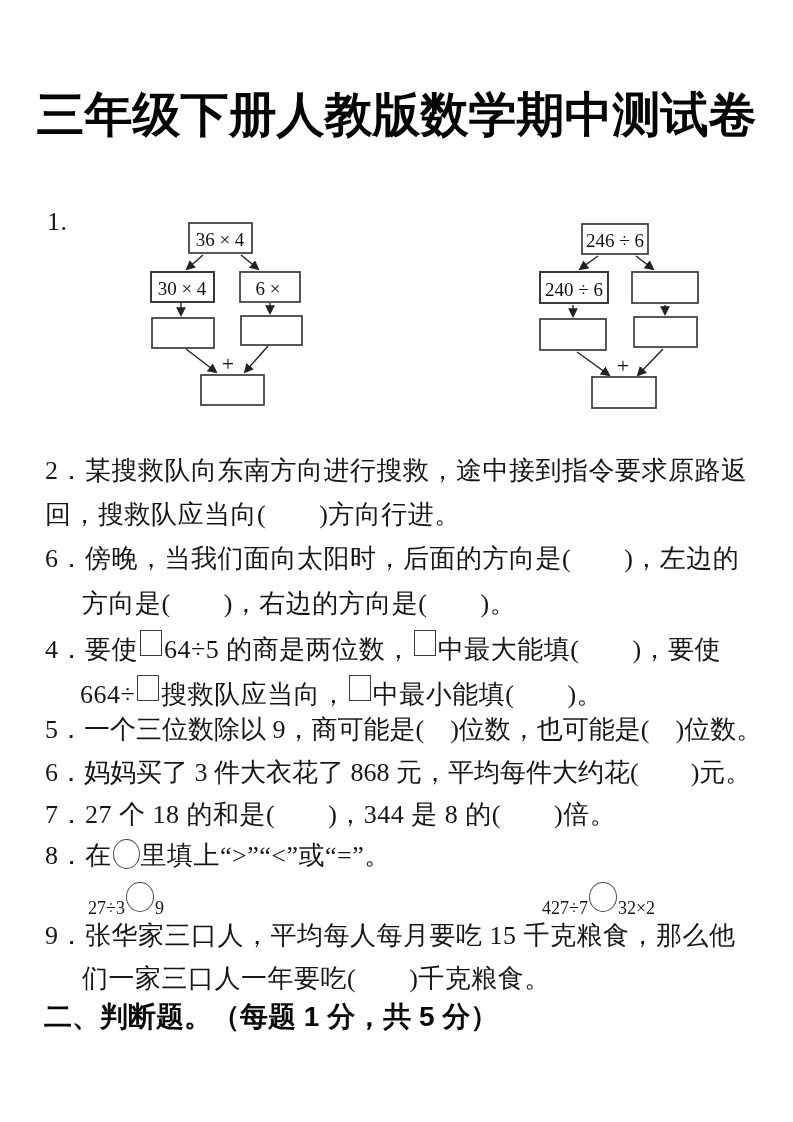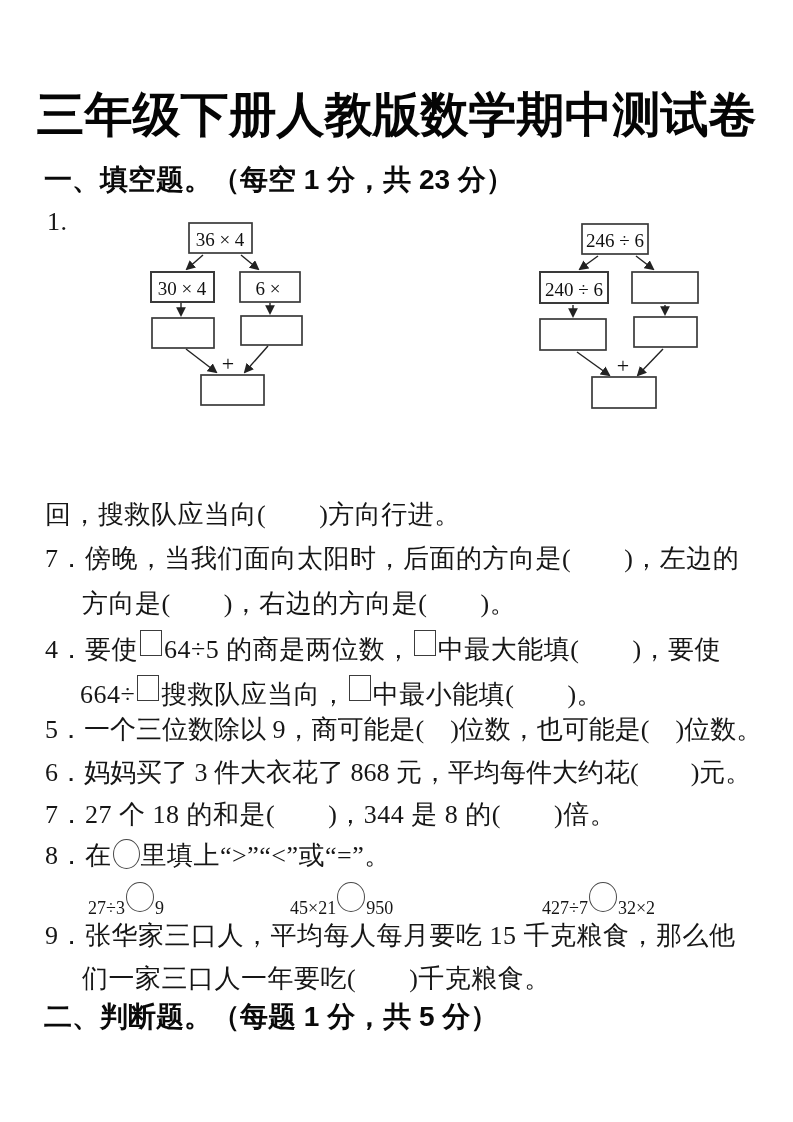--- a/index.html
+++ b/index.html
@@ -42,21 +42,20 @@
   }
   .diag text.plus{font-size:22px;}
 </style>
 </head>
 <body>
 
 <div class="page">
 
   <div class="title">三年级下册人教版数学期中测试卷</div>
 
-  <div class="h1" style="top:163px">一、填空题。（每空 1 分，共 23 分）</div>
 
   <div class="ln" style="left:47px;top:206px">1.</div>
 
   <svg class="diag" style="left:140px;top:219px" width="175" height="196" viewBox="0 0 175 196">
     <defs>
       <marker id="arL" viewBox="0 0 10 10" refX="8" refY="5" markerWidth="7" markerHeight="7" orient="auto">
         <path d="M0,0 L10,5 L0,10 z" fill="#222"></path>
       </marker>
     </defs>
     <g stroke="#3a3a3a" fill="none" stroke-width="1.7">
@@ -106,46 +105,44 @@
     <g stroke="#222" stroke-width="1.4">
       <line x1="70" y1="37" x2="52" y2="50" marker-end="url(#arR)"></line>
       <line x1="108" y1="37" x2="125" y2="50" marker-end="url(#arR)"></line>
       <line x1="45" y1="86" x2="45" y2="97" marker-end="url(#arR)"></line>
       <line x1="137" y1="86" x2="137" y2="95" marker-end="url(#arR)"></line>
       <line x1="49" y1="133" x2="81" y2="156" marker-end="url(#arR)"></line>
       <line x1="135" y1="130" x2="110" y2="156" marker-end="url(#arR)"></line>
     </g>
   </svg>
 
+  <div class="ln" style="left:45px;top:455px">2．某搜救队向东南方向进行搜救，途中接到指令要求原路返</div>
   <div class="ln" style="left:45px;top:499px">回，搜救队应当向(　　)方向行进。</div>
 
-  <div class="ln" style="left:45px;top:543px">7．傍晚，当我们面向太阳时，后面的方向是(　　)，左边的</div>
+  <div class="ln" style="left:45px;top:543px">6．傍晚，当我们面向太阳时，后面的方向是(　　)，左边的</div>
   <div class="ln" style="left:82px;top:588px">方向是(　　)，右边的方向是(　　)。</div>
 
   <div class="ln" style="left:45px;top:630px">
     <span>4．要使</span><span class="sq"></span><span>64÷5 的商是两位数，</span><span class="sq"></span><span>中最大能填(　　)，要使</span>
   </div>
   <div class="ln" style="left:80px;top:675px">
     <span>664÷</span><span class="sq"></span><span>搜救队应当向，</span><span class="sq"></span><span>中最小能填(　　)。</span>
   </div>
 
   <div class="ln" style="left:45px;top:714px;letter-spacing:0">5．一个三位数除以 9，商可能是(　)位数，也可能是(　)位数。</div>
   <div class="ln" style="left:45px;top:757px;letter-spacing:0">6．妈妈买了 3 件大衣花了 868 元，平均每件大约花(　　)元。</div>
   <div class="ln" style="left:45px;top:799px">7．27 个 18 的和是(　　)，344 是 8 的(　　)倍。</div>
 
   <div class="ln" style="left:45px;top:839px">
     <span>8．在</span><span class="circ-inline"></span><span>里填上“&gt;”“&lt;”或“=”。</span>
   </div>
 
   <div class="cmp" style="left:88px">
     <span>27÷3</span><span class="circ"></span><span>9</span>
   </div>
-  <div class="cmp" style="left:290px">
-    <span>45×21</span><span class="circ"></span><span>950</span>
-  </div>
   <div class="cmp" style="left:542px">
     <span>427÷7</span><span class="circ"></span><span>32×2</span>
   </div>
 
   <div class="ln" style="left:45px;top:920px">9．张华家三口人，平均每人每月要吃 15 千克粮食，那么他</div>
   <div class="ln" style="left:82px;top:963px">们一家三口人一年要吃(　　)千克粮食。</div>
 
   <div class="h1" style="top:1000px">二、判断题。（每题 1 分，共 5 分）</div>
 
 </div>

